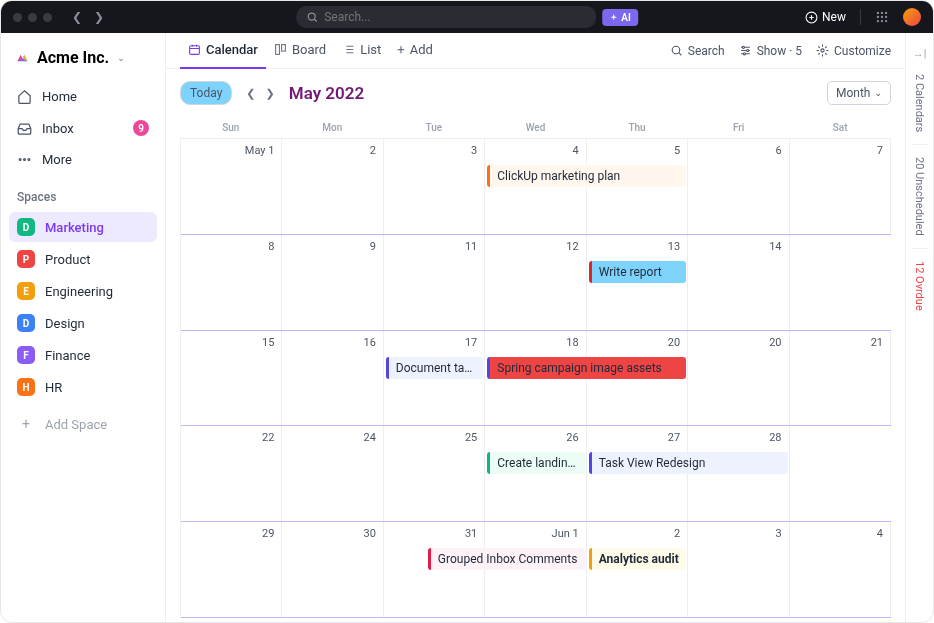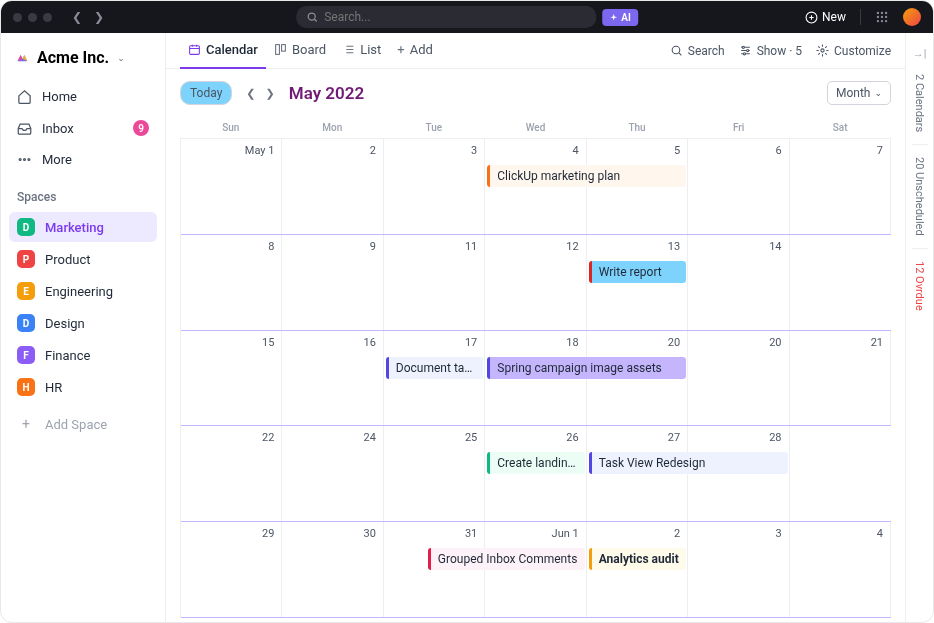--- a/index.html
+++ b/index.html
@@ -359,21 +359,21 @@
               <div class="day-num">20</div>
             </div>
             <div class="day">
               <div class="day-num">20</div>
             </div>
             <div class="day">
               <div class="day-num">21</div>
             </div>
             <div class="events">
               <div class="event" style="grid-column: 3 / span 1; border-left-color: rgb(79, 70, 229); background: rgb(238, 242, 255);">Document target users</div>
-              <div class="event" style="grid-column: 4 / span 2; border-left-color: rgb(79, 70, 229); background: #c4b5fd;">Spring campaign image assets</div>
+              <div class="event" style="grid-column: 4 / span 2; border-left-color: rgb(79, 70, 229); background: #ef4444;">Spring campaign image assets</div>
             </div>
           </div>
           <div class="week">
             <div class="day">
               <div class="day-num">22</div>
             </div>
             <div class="day">
               <div class="day-num">24</div>
             </div>
             <div class="day">

